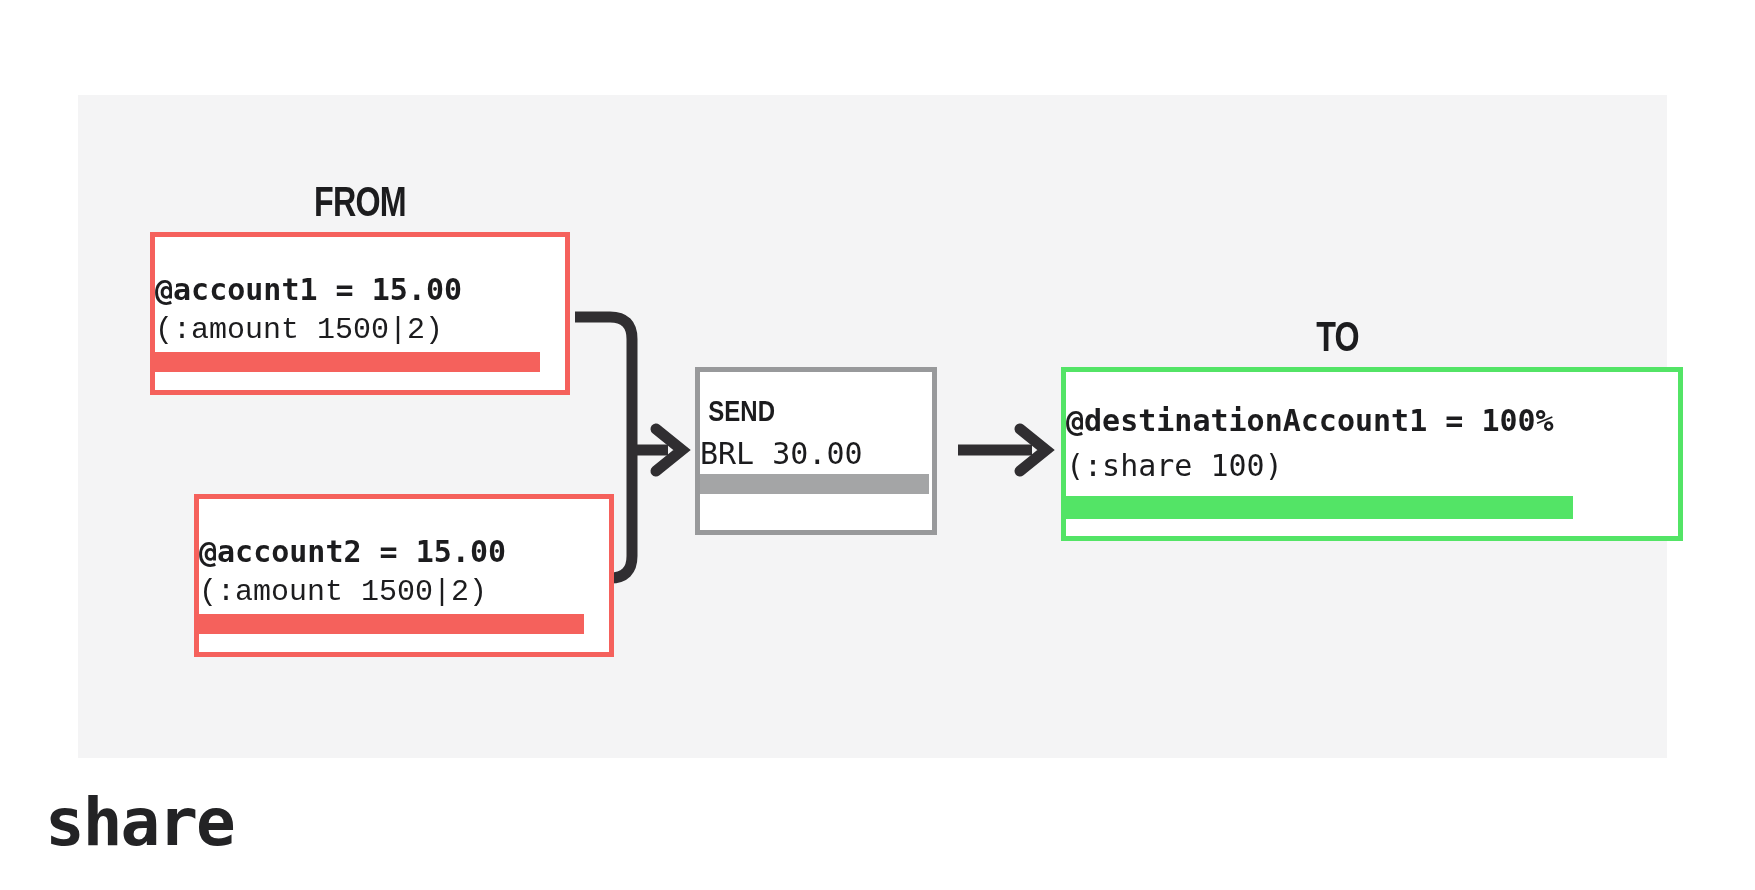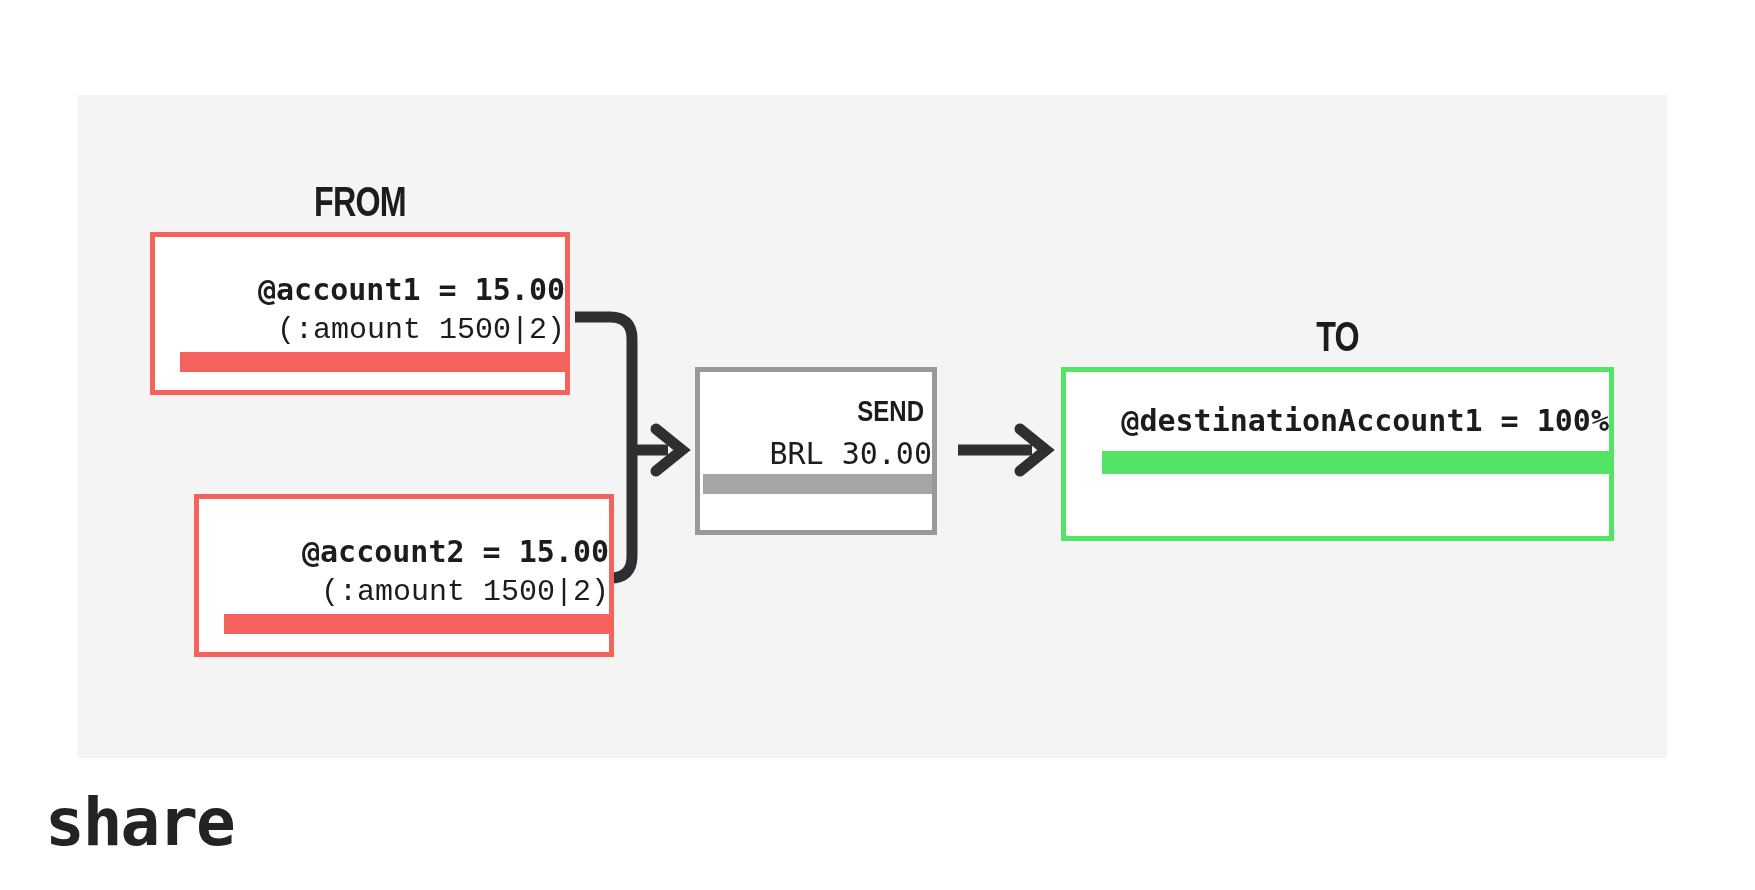--- a/index.html
+++ b/index.html
@@ -38,39 +38,39 @@
     transform:scaleX(0.75);
     transform-origin:50% 50%;
     color:var(--ink,#1c1c1e);
   }
   .from-label{left:72px;top:85px;width:420px;}
   .to-label{left:983px;top:220px;width:553px;}
   .node{
     position:absolute;z-index:2;
     box-sizing:border-box;
     background:#ffffff;
-    display:flex;flex-direction:column;align-items:flex-end;
+    display:flex;flex-direction:column;align-items:flex-start;
   }
   .source-node{left:72px;width:420px;height:163px;border:5px solid var(--source-accent,#f5615c);padding-top:38px;}
   .source-node-1{top:137px;}
   .source-node-2{top:399px;margin-left:44px;}
   .node-line{font:30px/1 "DejaVu Sans Mono", monospace;white-space:pre;color:var(--ink,#1c1c1e);}
   .node-line.bold{font-weight:bold;}
   .source-node .node-line + .node-line{margin-top:10px;font-family:Liberation Mono, monospace;}
   .node-bar{flex:none;}
   .source-bar{margin-top:7px;width:385px;height:20px;background:var(--source-accent,#f5615c);}
   .send-node{left:617px;top:272px;width:242px;height:168px;border:5px solid var(--send-accent,#98999b);padding-top:24px;}
   .send-title{
     font:bold 30px/1 "Liberation Sans", sans-serif;
     transform:scaleX(0.8);transform-origin:50% 50%;
     color:var(--ink,#1c1c1e);
   }
   .send-node .node-line{margin-top:13px;}
   .send-bar{margin-top:5px;width:229px;height:20px;background:var(--send-bar,#a4a5a6);}
-  .dest-node{left:983px;top:272px;width:553px;height:174px;border:5px solid var(--destination-accent,#53e466);padding-top:34px;}
+  .dest-node{left:983px;top:272px;width:622px;height:174px;border:5px solid var(--destination-accent,#53e466);padding-top:34px;}
   .dest-node .node-line + .node-line{margin-top:15px;}
   .dest-bar{margin-top:15px;width:507px;height:23px;background:var(--destination-accent,#53e466);}
   .wordmark{
     position:absolute;left:45px;top:790px;
     font:bold 66px/1 "DejaVu Sans Mono", monospace;
     letter-spacing:-2px;
     color:#232325;
   }
 </style>
 </head>
@@ -111,20 +111,21 @@
     </div>
 
     <div class="node send-node">
       <div class="send-title">SEND</div>
       <div class="node-line">BRL 30.00</div>
       <div class="node-bar send-bar"></div>
     </div>
 
     <div class="node dest-node">
       <div class="node-line bold">@destinationAccount1 = 100%</div>
+      <div class="node-line">(:share 100)</div>
       <div class="node-bar dest-bar"></div>
     </div>
 
   </div>
 
   <div class="wordmark">share</div>
 
 </div>
 
 </body></html>

